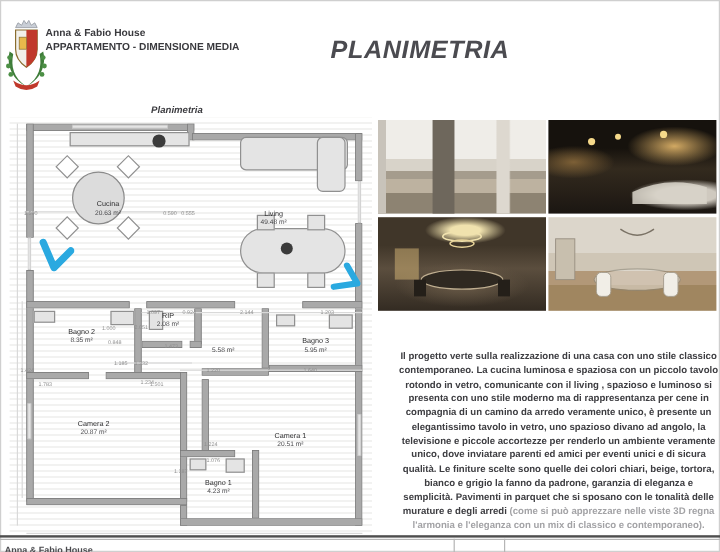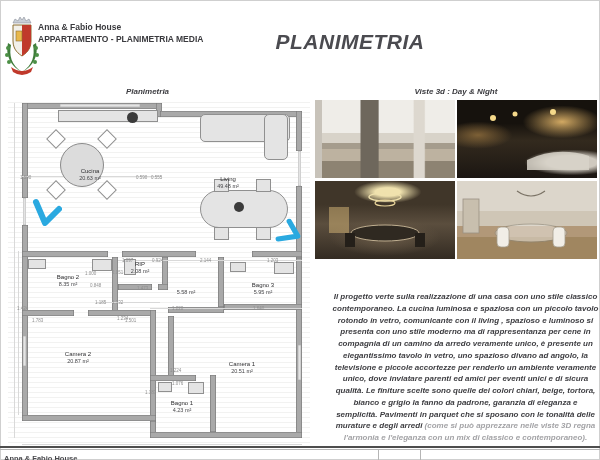--- a/index.html
+++ b/index.html
@@ -39,21 +39,21 @@
   #v3{left:315px;top:181px;background:
       radial-gradient(ellipse 30% 18% at 52% 14%,#f0e2ae 0 30%,rgba(240,226,174,0) 80%),
       radial-gradient(ellipse 50% 30% at 50% 72%,#6a5b48 0,rgba(106,91,72,0) 80%),
       linear-gradient(180deg,#403629 0 30%,#5b4e3e 55%,#332b22 100%);}
   #v4{left:457px;top:181px;background:
       linear-gradient(180deg,#dcd6cb 0 38%,#cfc6b6 38% 58%,#b29878 58% 72%,#a08660 72%);}
   
   #proj-head{position:absolute;left:332px;top:267px;width:267px;text-align:center;
              font-size:9.5px;font-weight:bold;font-style:italic;color:#48484c;}
   #proj-body{position:absolute;left:332px;top:291px;width:267px;text-align:center;
-             font-size:8px;line-height:1.47;font-weight:bold;font-style:italic;color:#3d3d41;margin:0;}
+             font-size:8px;line-height:1.47;font-weight:bold;color:#3d3d41;margin:0;}
   #proj-body .light{color:#a3a3a6;font-weight:600;}
   
   #foot-rule1{position:absolute;left:0;top:446px;width:600px;height:2px;background:#4e4e4e;}
   #foot-rule2{position:absolute;left:0;top:449px;width:600px;height:1px;background:#b5b5b5;}
   #foot-left{position:absolute;left:4px;top:454px;font-size:7.5px;font-weight:bold;color:#4a4a4e;}
   .foot-sep{position:absolute;top:449px;width:1px;height:11px;background:#b5b5b5;}
   svg{display:block;}
 </style>
 </head>
 <body>
@@ -72,26 +72,25 @@
         <circle cx="32" cy="47" r="2" fill="#4c8f45"></circle>
       <path d="M10 8 h18 l-2 -4 -3 2 -2 -4 -2 3 -2 -3 -2 4 -3 -2 Z" fill="#c9ced6" stroke="#8a8f98" stroke-width="0.6"></path>
       <path d="M10 10 h18 v16 c0 9 -6 13 -9 15 c-3 -2 -9 -6 -9 -15 Z" fill="#f2f0ea" stroke="#8a6d2f" stroke-width="1"></path>
       <path d="M19 10 h9 v16 c0 9 -6 13 -9 15 Z" fill="#c0392b"></path>
       <rect x="13" y="16" width="6" height="10" fill="#e8b84b" stroke="#8a6d2f" stroke-width="0.6"></rect>
       <path d="M8 52 q11 8 22 0 l-2 5 q-9 6 -18 0 Z" fill="#c0392b"></path>
     </svg>
   </div>
   <div id="hdr-lines">
     <div>Anna &amp; Fabio House</div>
-    <div>APPARTAMENTO - PLANIMETRIA MEDIA</div>
+    <div>APPARTAMENTO - DIMENSIONE MEDIA</div>
   </div>
   <div id="sheet-title">PLANIMETRIA</div>
 
   <div class="sec-label" style="left:60px;top:87px;width:175px;">Planimetria</div>
-  <div class="sec-label" style="left:315px;top:87px;width:282px;">Viste 3d : Day &amp; Night</div>
 
   <div id="plan">
     <div id="plan-layer" class="abs" style="left:-8px;top:-98px;width:600px;height:460px;">
         <div class="wall" style="left: 22px; top: 103px; width: 140px; height: 6px;"></div>
         <div class="wall" style="left: 156px; top: 103px; width: 6px; height: 14px;"></div>
         <div class="wall" style="left: 160px; top: 111px; width: 142px; height: 6px;"></div>
         <div class="wall" style="left: 22px; top: 103px; width: 6px; height: 95px;"></div>
         <div class="wall" style="left: 22px; top: 225px; width: 6px; height: 193px;"></div>
         <div class="wall" style="left: 296px; top: 111px; width: 6px; height: 40px;"></div>
         <div class="wall" style="left: 296px; top: 186px; width: 6px; height: 72px;"></div>

